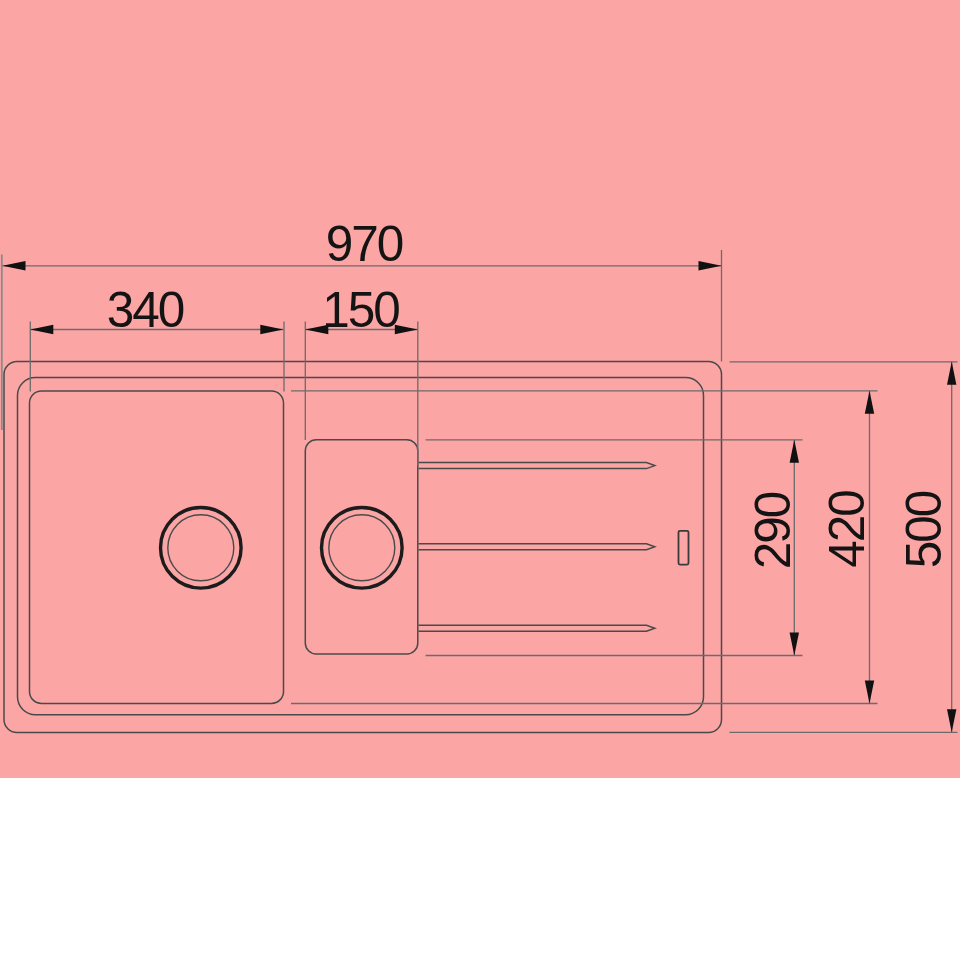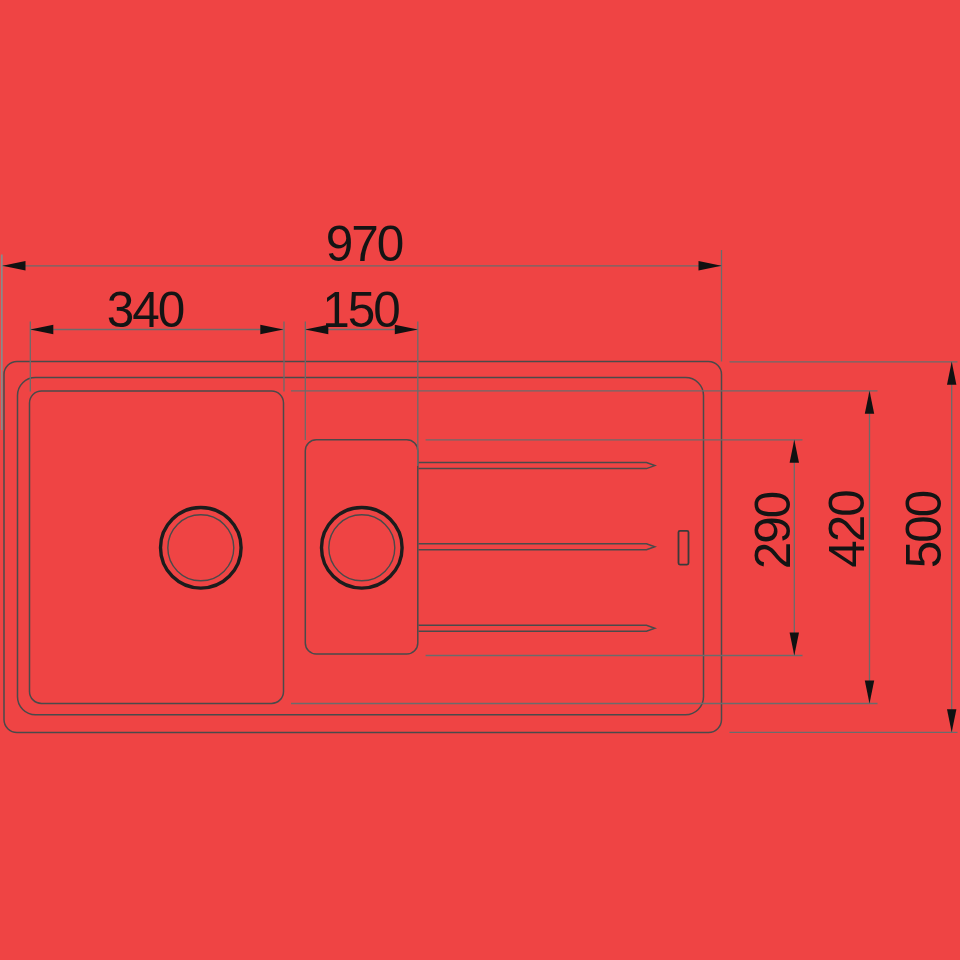--- a/index.html
+++ b/index.html
@@ -1,16 +1,16 @@
 <!DOCTYPE html>
 <html><head>
 <meta charset="utf-8">
 <style>
   html,body{margin:0;padding:0;background:#ffffff;}
-  .wrap{width:960px;height:960px;position:relative;overflow:hidden;background:#ef4444;}
+  .wrap{width:960px;height:778px;position:relative;overflow:hidden;background:#fca5a5;}
   text{font-family:"Liberation Sans",sans-serif;font-size:49.5px;fill:#141414;letter-spacing:-2px;}
 </style>
 </head>
 <body>
 <div class="wrap">
 <svg width="960" height="960" viewBox="0 0 960 960">
 
   <g fill="none" stroke="#4a4a4a" stroke-width="1.5">
     <rect x="4" y="361.5" width="717.5" height="371" rx="13"></rect>
     <rect x="17.5" y="377.5" width="686" height="337.3" rx="18"></rect>

